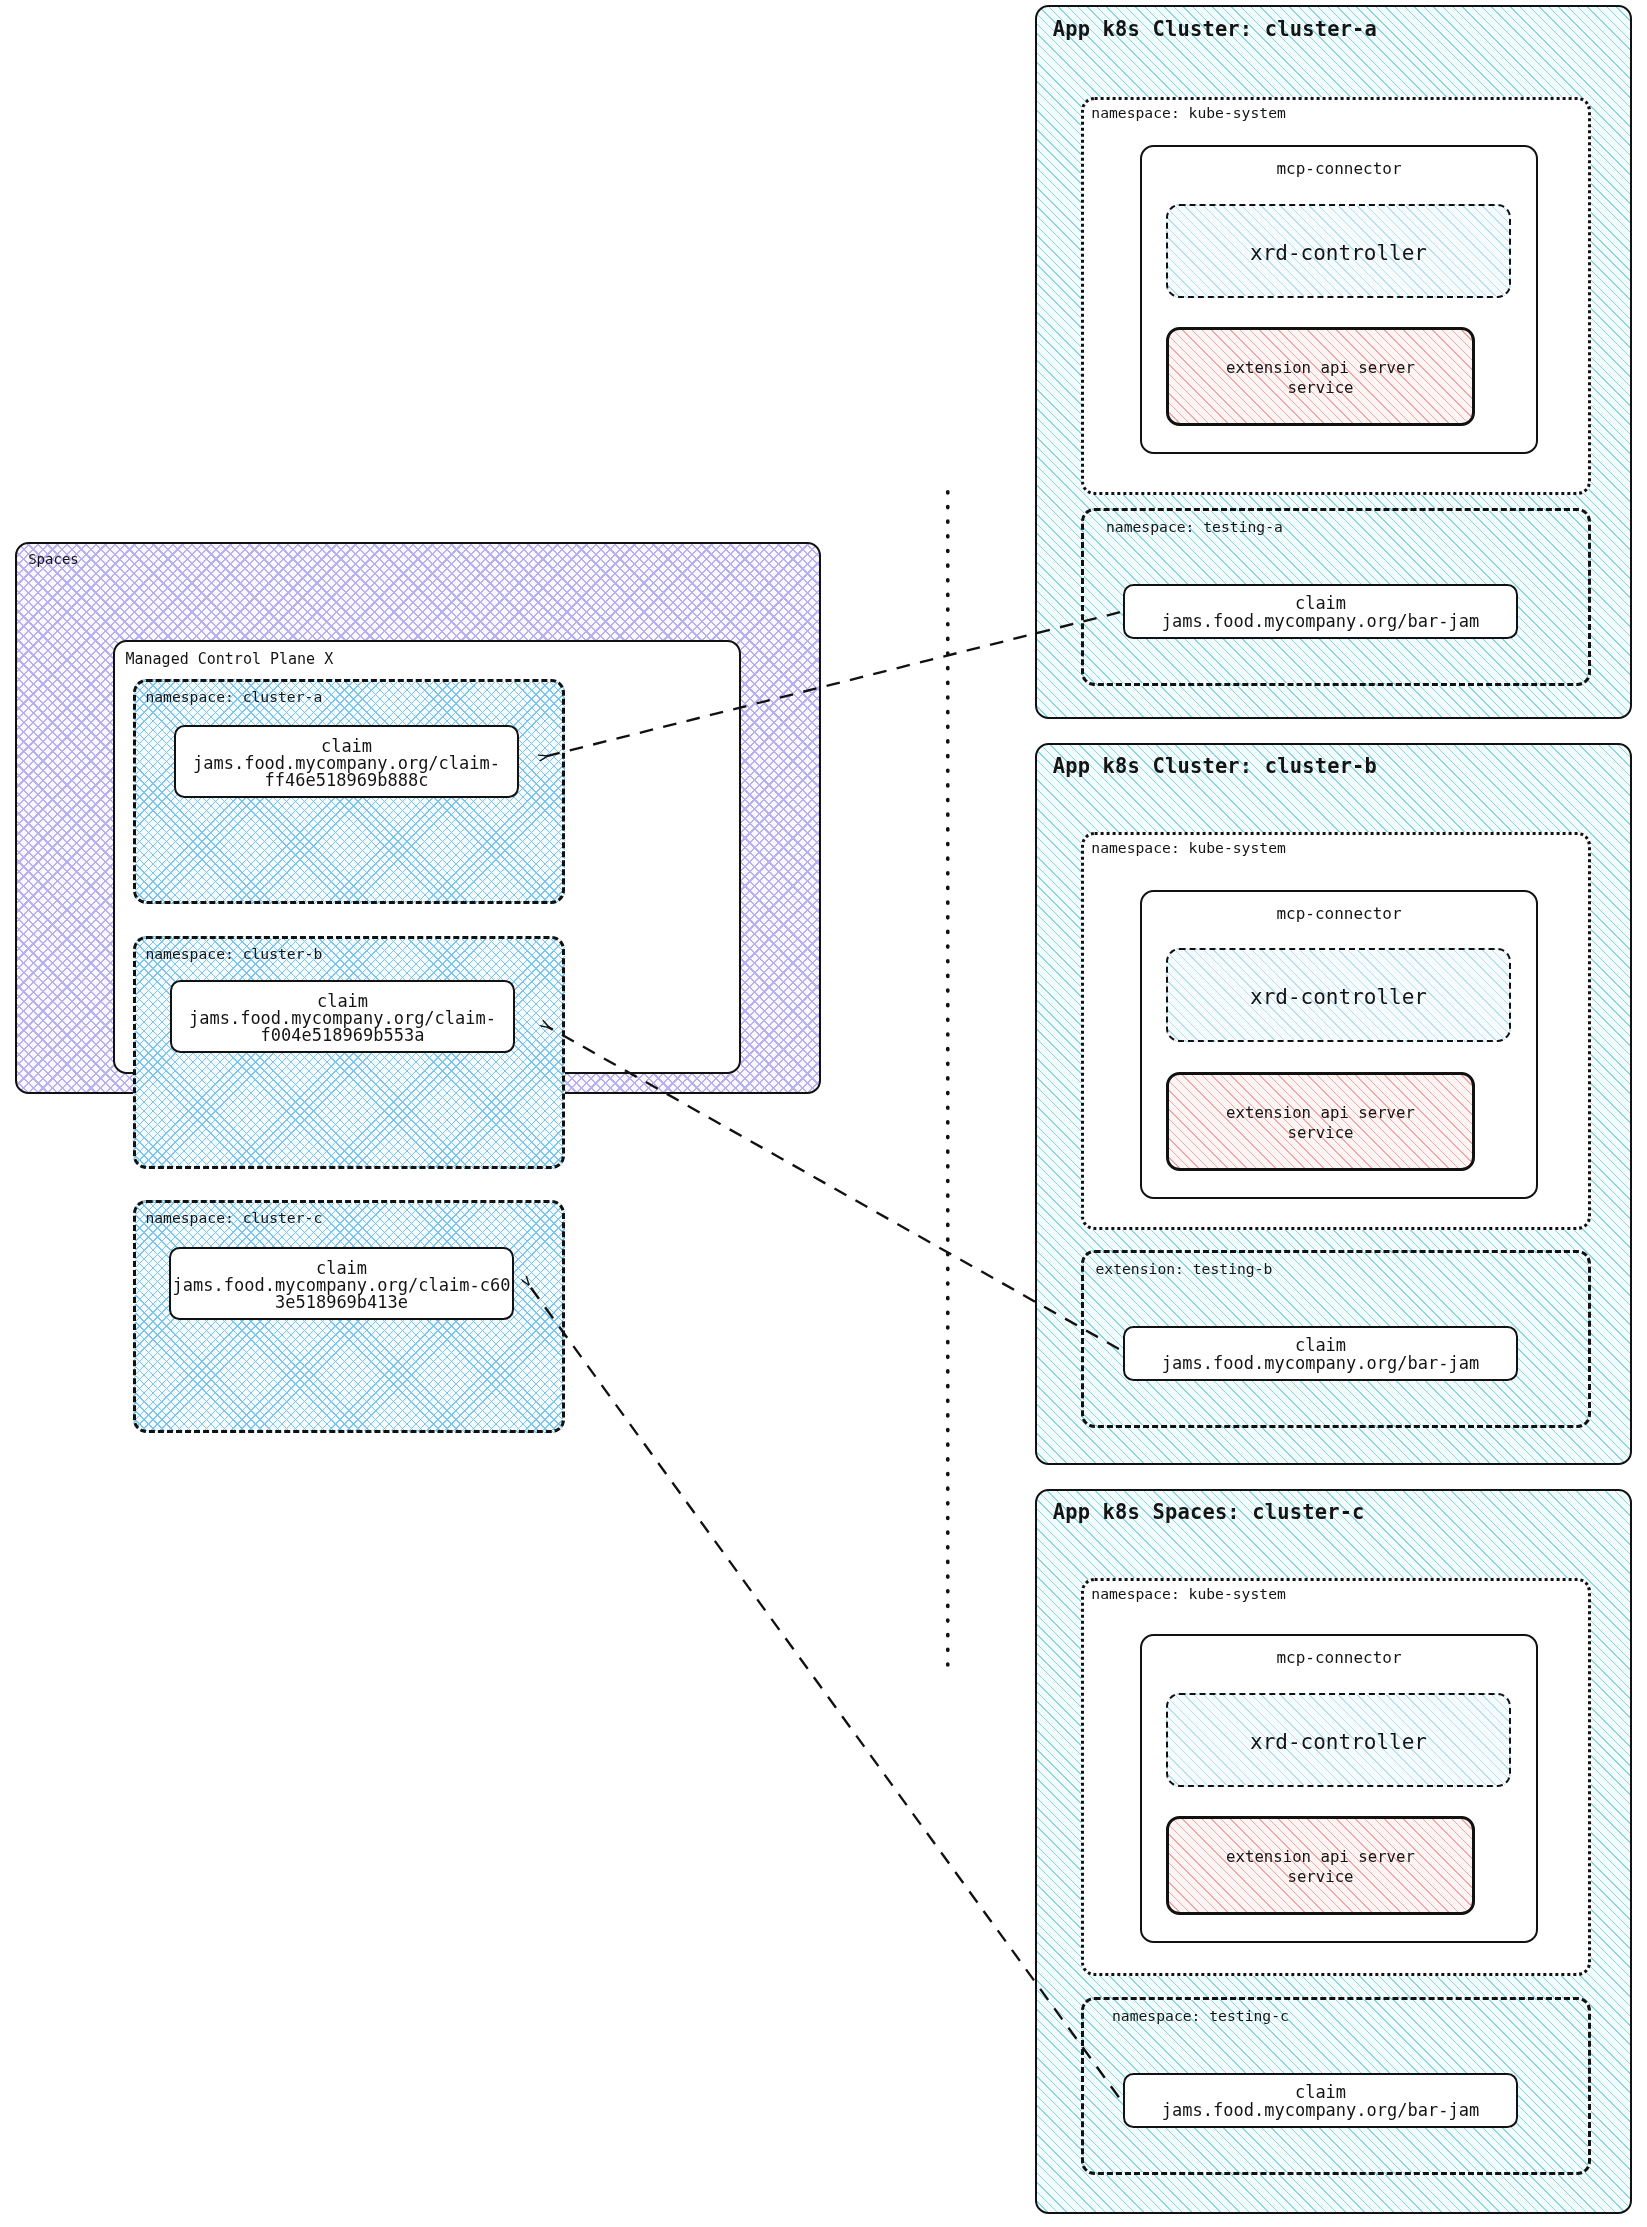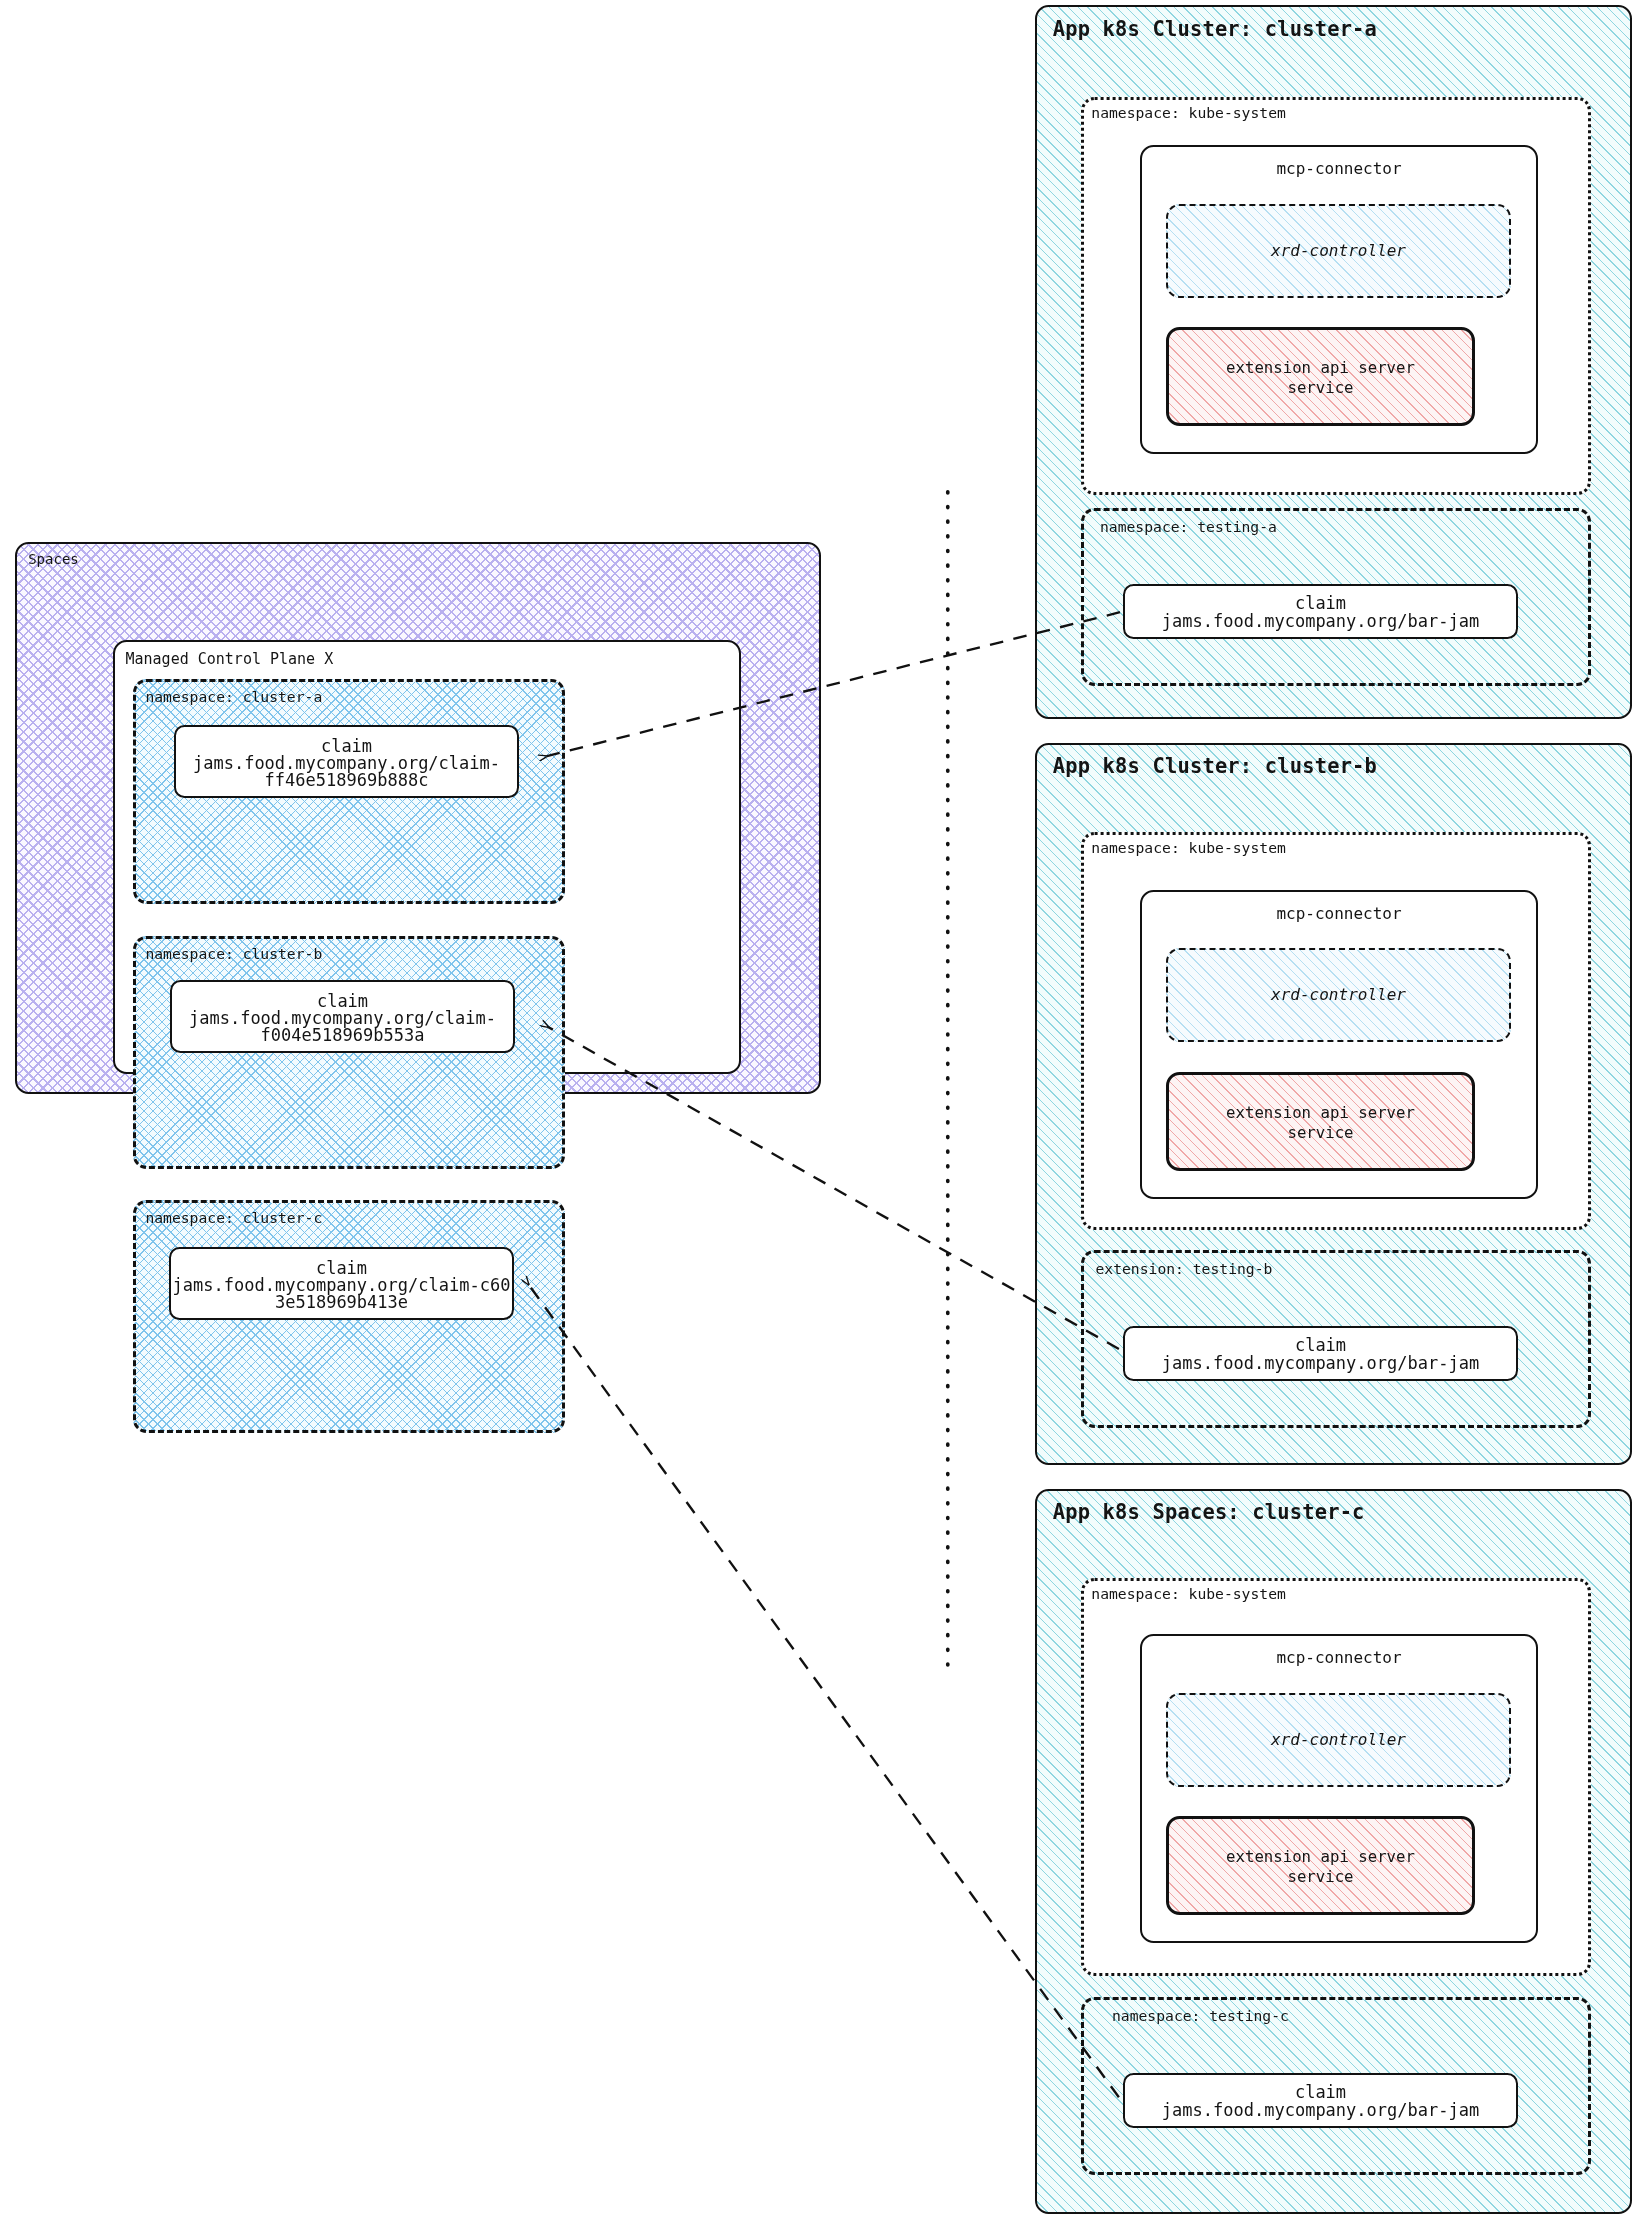--- a/index.html
+++ b/index.html
@@ -55,21 +55,21 @@
   .ttl-mcp{font-size:16px;font-weight:normal;}
   .ttl-corner{font-size:14.7px;}
   .ttl-spaces{font-size:14px;}
   .ttl-mcpx{font-size:15px;}
   .ctr{
     position:absolute;left:0;right:0;text-align:center;color:#141414;
     font-family:"DejaVu Sans Mono","Liberation Mono",monospace;
   }
   .lbl-node{font-size:15.7px;line-height:19.4px;}
   .lbl-claim{font-size:17px;line-height:17.3px;}
-  .lbl-xrd{font-size:16px;font-style:italic;}
+  .lbl-xrd{font-size:21px;}
 
   svg.overlay{position:absolute;left:0;top:0;width:1647px;height:2227px;pointer-events:none;}
 </style>
 </head>
 <body>
 
 <div class="stage">
 
   <div class="box rnd hx-purple solid" style="left:14.7px;top:542px;width:806px;height:552px;">
     <div class="ttl ttl-spaces" style="left:11.5px;top:7.3px;">Spaces</div>
@@ -113,21 +113,21 @@
     <div class="ctr ttl-mcp" style="top:11.5px;">mcp-connector</div>
   </div>
   <div class="box rnd hx-cyan-lite dashed-thin" style="left:1166px;top:204px;width:345px;height:94px;">
     <div class="ctr lbl-xrd" style="top:35px;">xrd-controller</div>
   </div>
   <div class="box rnd hx-pink solid-thick" style="left:1166px;top:327px;width:309px;height:99px;">
     <div class="ctr lbl-node" style="top:28px;">extension api server</div>
     <div class="ctr lbl-node" style="top:48px;">service</div>
   </div>
   <div class="box rnd hx-cyan dashed" style="left:1081px;top:508px;width:510px;height:178px;">
-    <div class="ttl ttl-corner" style="left:16px;top:6.8px;">namespace: testing-a</div>
+    <div class="ttl ttl-corner" style="left:22px;top:6.8px;">namespace: testing-a</div>
   </div>
   <div class="box rnd-sm white solid" style="left:1123px;top:584px;width:395px;height:55px;">
     <div class="ctr lbl-claim" style="top:9.4px;">claim</div>
     <div class="ctr lbl-claim" style="top:27px;">jams.food.mycompany.org/bar-jam</div>
   </div>
 
   <div class="box rnd hx-cyan solid" style="left:1035px;top:743px;width:597px;height:722px;">
     <div class="ttl ttl-cluster" style="left:15.7px;top:9.4px;">App k8s Cluster: cluster-b</div>
   </div>
   <div class="box rnd white dotted" style="left:1081px;top:832px;width:510px;height:398px;">

